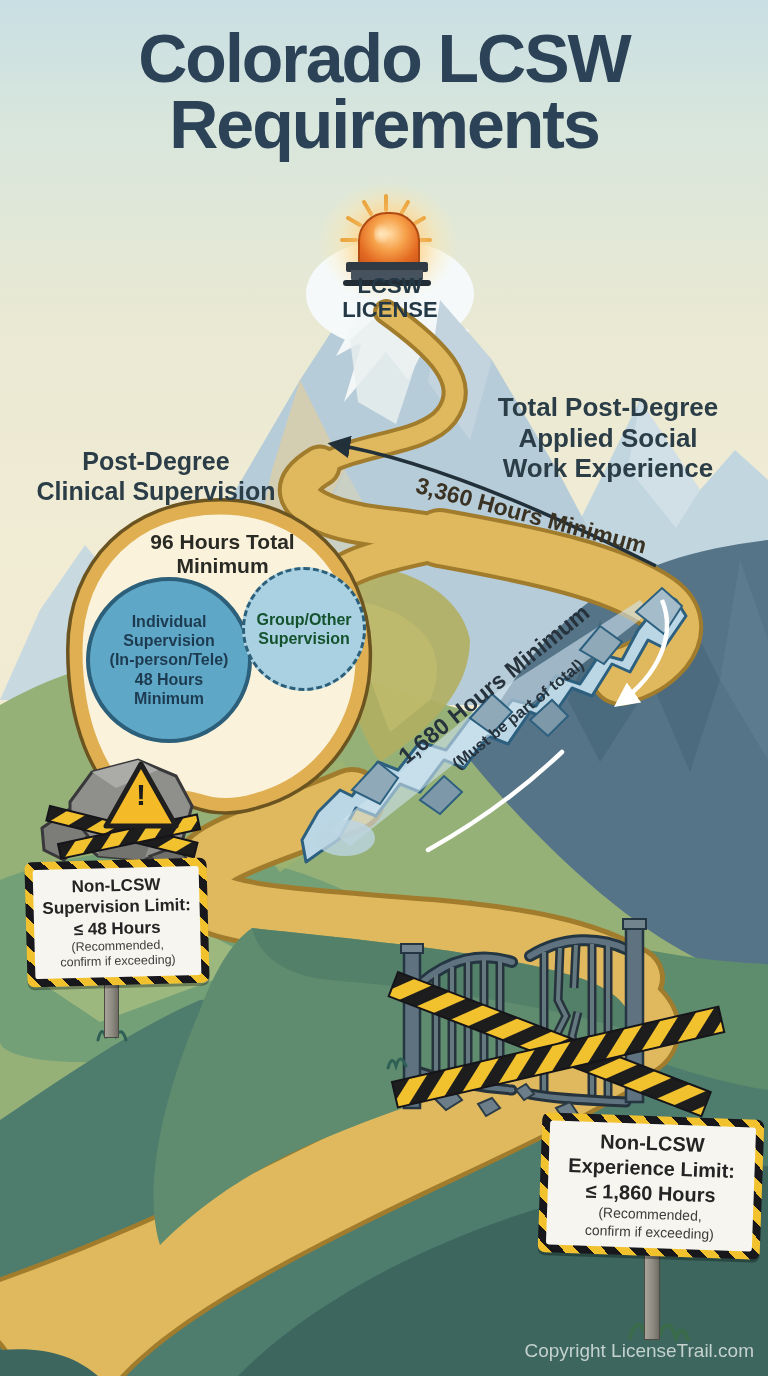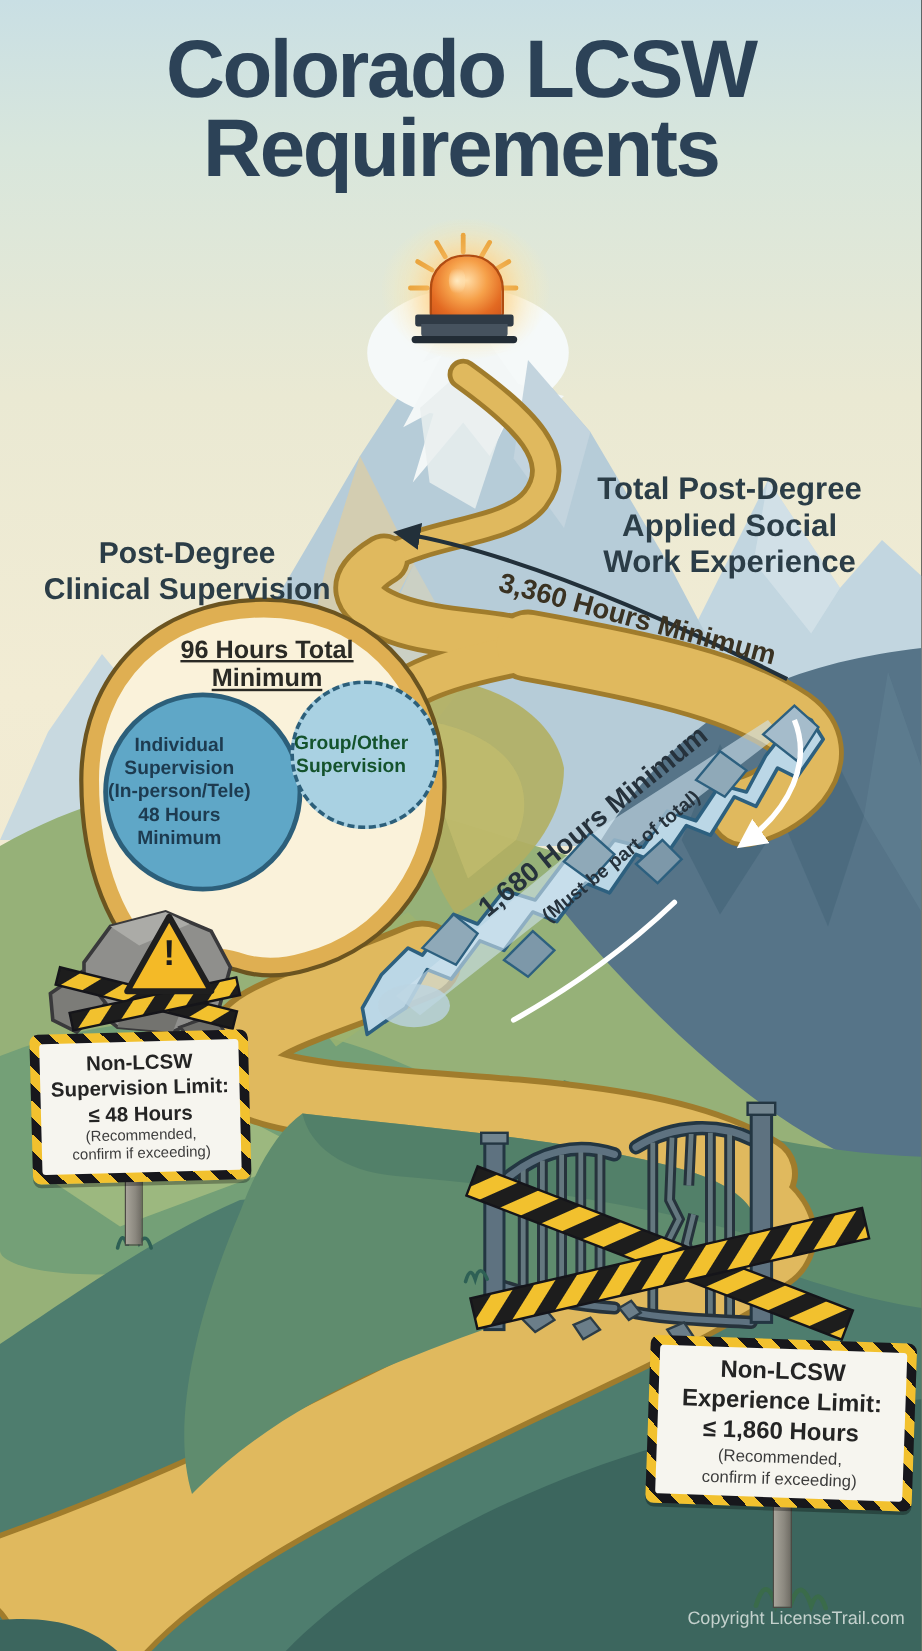--- a/index.html
+++ b/index.html
@@ -7,22 +7,22 @@
     font-family:"Liberation Sans",sans-serif;
     background:linear-gradient(180deg,#c9dfe4 0%,#d8e6dc 9%,#eae9d3 24%,#f2ecd4 42%,#f0e9d0 62%,#eee7ce 100%);}
   #scene{position:absolute;left:0;top:0;width:768px;height:1376px;}
   .t{position:absolute;white-space:pre-line;text-align:center;font-weight:bold;}
   .title{left:0;top:26px;width:768px;font-size:68px;line-height:.97;letter-spacing:-2px;color:#2c4257;}
   .summit-label{left:308px;top:274px;width:164px;font-size:22px;line-height:1.08;color:#243845;}
   .h-left{left:0;top:447px;width:312px;font-size:25px;line-height:1.18;color:#2b3d47;}
   .h-right{left:458px;top:392px;width:300px;font-size:26px;line-height:1.18;color:#2b3d47;}
   .path-total{left:396px;top:466px;width:280px;font-size:23px;color:#3a3222;
     transform:rotate(15deg);transform-origin:left center;}
-  .bubble-total{left:115px;top:530px;width:215px;font-size:21px;line-height:1.15;color:#2a2a25;text-decoration:underline;}
-  .circle{position:absolute;border-radius:50%;display:flex;align-items:center;}
+  .bubble-total{left:115px;top:530px;width:215px;font-size:21px;line-height:1.15;color:#2a2a25;}
+  .circle{position:absolute;border-radius:50%;display:flex;align-items:center;justify-content:center;}
   .circle-ind{left:86px;top:577px;width:158px;height:158px;background:#5fa7c7;border:4px solid #2c5f7a;
     font-size:16px;line-height:1.2;color:#1d3b50;}
   .circle-grp{left:242px;top:567px;width:118px;height:118px;background:#a9d1e2;border:3px dashed #2c5f7a;
     font-size:16px;line-height:1.2;color:#14532d;}
   .circle .t2{white-space:pre-line;text-align:center;font-weight:bold;}
   .scree-label{left:352px;top:650px;width:306px;transform:rotate(-39deg);color:#26323c;line-height:1.1;}
   .scree-label .big{font-size:23px;font-weight:bold;}
   .scree-label .small{font-size:16px;font-weight:bold;}
   .clinical{left:518px;top:714px;width:250px;color:#fff;}
   .clinical .big{font-size:26px;font-weight:bold;line-height:1.15;}
@@ -34,21 +34,21 @@
   .sign .note-s{white-space:pre-line;text-align:center;font-weight:bold;color:#3c3c3c;}
   .sign-left{left:26px;top:860px;width:166px;transform:rotate(-1.5deg);}
   .sign-left .title-s{font-size:17px;line-height:1.25;}
   .sign-left .note-s{font-size:12.5px;line-height:1.25;font-weight:normal;}
   .sign-right{left:540px;top:1116px;width:206px;transform:rotate(2deg);}
   .sign-right .title-s{font-size:20px;line-height:1.25;}
   .sign-right .note-s{font-size:14px;line-height:1.25;font-weight:normal;}
   .post{position:absolute;background:linear-gradient(90deg,#a8a49a,#8b887f 60%,#6f6c64);border:1.5px solid #4c4a44;}
   .post-left{left:104px;top:958px;width:13px;height:78px;}
   .post-right{left:644px;top:1248px;width:14px;height:90px;}
-  .copyright{position:absolute;right:14px;top:1340px;font-size:15px;font-weight:normal;color:#c4d1cd;text-align:center;}
+  .copyright{position:absolute;right:14px;top:1340px;font-size:19px;font-weight:normal;color:#c4d1cd;text-align:center;}
   .glow{position:absolute;left:318px;top:182px;width:140px;height:118px;border-radius:50%;
     background:radial-gradient(ellipse at center,rgba(255,236,180,.95) 0%,rgba(255,236,180,.45) 45%,rgba(255,236,180,0) 72%);}
   .dome{position:absolute;left:358px;top:212px;width:58px;height:52px;border-radius:29px 29px 7px 7px;
     background:radial-gradient(circle at 50% 38%,#ffdca6 0%,#f6a14a 38%,#e36a22 72%,#cf541a 100%);
     border:2px solid #b04c12;box-shadow:0 0 20px 5px rgba(255,200,120,.7);}
   .dome-hi{position:absolute;left:374px;top:222px;width:14px;height:24px;border-radius:50%;
     background:radial-gradient(circle,#ffe9bf 0%,rgba(255,233,191,0) 75%);}
   .base1{position:absolute;left:346px;top:262px;width:82px;height:10px;background:#2f3a45;border-radius:2px;}
   .base2{position:absolute;left:351px;top:270px;width:72px;height:11px;background:#46525e;border-radius:0 0 3px 3px;}
   .base3{position:absolute;left:343px;top:280px;width:88px;height:6px;background:#222c35;border-radius:3px;}
@@ -237,20 +237,22 @@
       <line x1="71" y1="32" x2="78" y2="20"></line>
         <line x1="82" y1="43" x2="94" y2="36"></line>
       <line x1="86" y1="58" x2="100" y2="58"></line>
     </g>
   </svg>
   <div class="dome"></div>
   <div class="dome-hi"></div>
   <div class="base1"></div>
   <div class="base2"></div>
   <div class="base3"></div>
+  <div class="t summit-label">LCSW
+LICENSE</div>
 
   <div class="t h-right">Total Post-Degree
 Applied Social
 Work Experience</div>
   <div class="t h-left">Post-Degree
 Clinical Supervision</div>
 
   <div class="t path-total">3,360 Hours Minimum</div>
 
   <div class="t bubble-total">96 Hours Total

